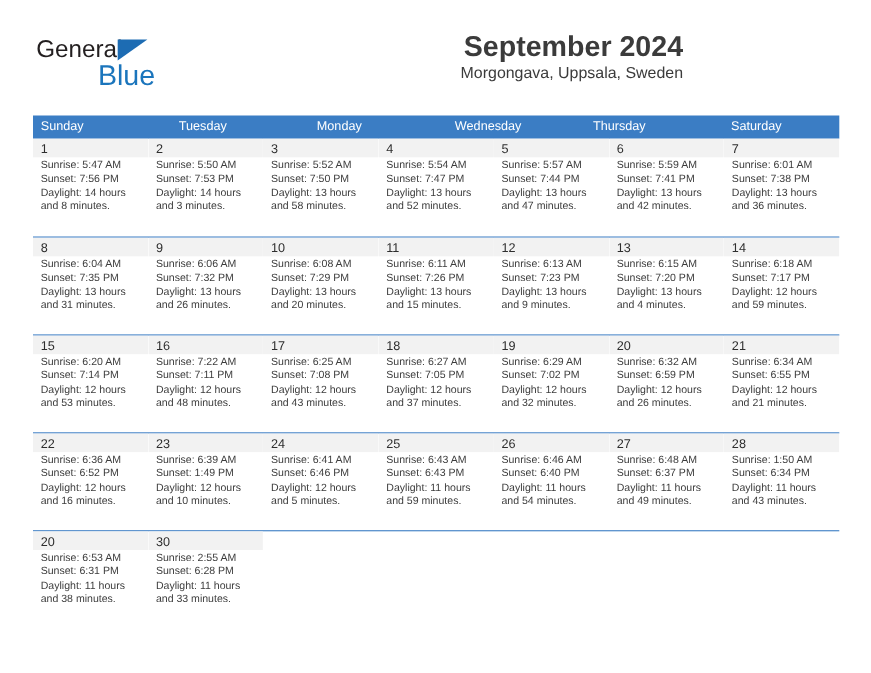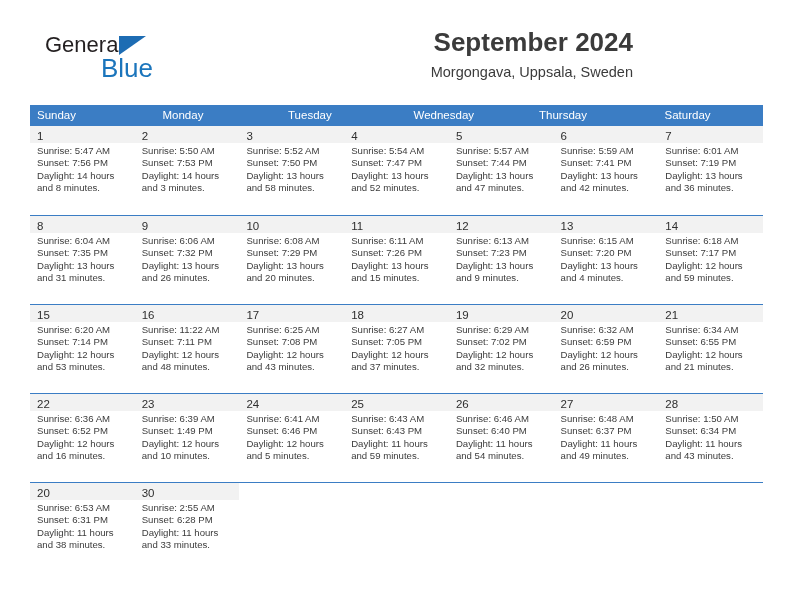--- a/index.html
+++ b/index.html
@@ -18,21 +18,21 @@
   .page {
     position: relative;
     width: 792px;
     height: 612px;
     box-sizing: border-box;
   }
 
   
   .header {
     position: absolute;
-    left: 12px; top: 0;
+    left: 0; top: 0;
     width: 656px;
     height: 100px;
   }
 
   .logo {
     position: absolute;
     left: 33px;
     top: 32px;
     width: 200px;
     height: 52px;
@@ -69,21 +69,20 @@
     text-align: right;
   }
   .cal-title {
     font-size: 26px;
     font-weight: bold;
     color: #3b3b3b;
     line-height: 32px;
     white-space: nowrap;
   }
   .cal-subtitle {
-    margin-top: 5px;
     font-size: 14.5px;
     color: #3b3b3b;
     line-height: 18px;
     white-space: nowrap;
   }
 
   
   .calendar {
     position: absolute;
     left: 30px;
@@ -160,22 +159,22 @@
       <div class="cal-title">September 2024</div>
       <div class="cal-subtitle">Morgongava, Uppsala, Sweden</div>
     </div>
 
   </div>
 
   <div class="calendar">
 
     <div class="weekdays">
       <div class="weekday">Sunday</div>
+      <div class="weekday">Tuesday</div>
       <div class="weekday">Monday</div>
-      <div class="weekday">Tuesday</div>
       <div class="weekday">Wednesday</div>
       <div class="weekday">Thursday</div>
       <div class="weekday">Saturday</div>
     </div>
 
     <div class="week first">
       <div class="daycell filled">
           <div class="daynum-band"><span class="daynum">1</span></div>
           <div class="dayinfo">
             <div>Sunrise: 5:47 AM</div>
@@ -226,21 +225,21 @@
             <div>Sunrise: 5:59 AM</div>
             <div>Sunset: 7:41 PM</div>
             <div>Daylight: 13 hours</div>
             <div>and 42 minutes.</div>
           </div>
         </div>
       <div class="daycell filled">
           <div class="daynum-band"><span class="daynum">7</span></div>
           <div class="dayinfo">
             <div>Sunrise: 6:01 AM</div>
-            <div>Sunset: 7:19 PM</div>
+            <div>Sunset: 7:38 PM</div>
             <div>Daylight: 13 hours</div>
             <div>and 36 minutes.</div>
           </div>
         </div>
     </div>
 
     <div class="week">
       <div class="daycell filled">
           <div class="daynum-band"><span class="daynum">8</span></div>
           <div class="dayinfo">
@@ -312,21 +311,21 @@
           <div class="dayinfo">
             <div>Sunrise: 6:20 AM</div>
             <div>Sunset: 7:14 PM</div>
             <div>Daylight: 12 hours</div>
             <div>and 53 minutes.</div>
           </div>
         </div>
       <div class="daycell filled">
           <div class="daynum-band"><span class="daynum">16</span></div>
           <div class="dayinfo">
-            <div>Sunrise: 11:22 AM</div>
+            <div>Sunrise: 7:22 AM</div>
             <div>Sunset: 7:11 PM</div>
             <div>Daylight: 12 hours</div>
             <div>and 48 minutes.</div>
           </div>
         </div>
       <div class="daycell filled">
           <div class="daynum-band"><span class="daynum">17</span></div>
           <div class="dayinfo">
             <div>Sunrise: 6:25 AM</div>
             <div>Sunset: 7:08 PM</div>

